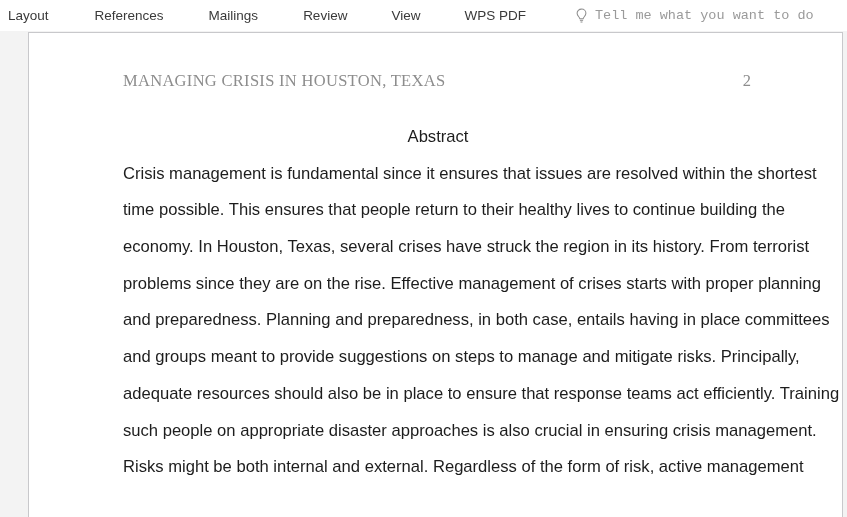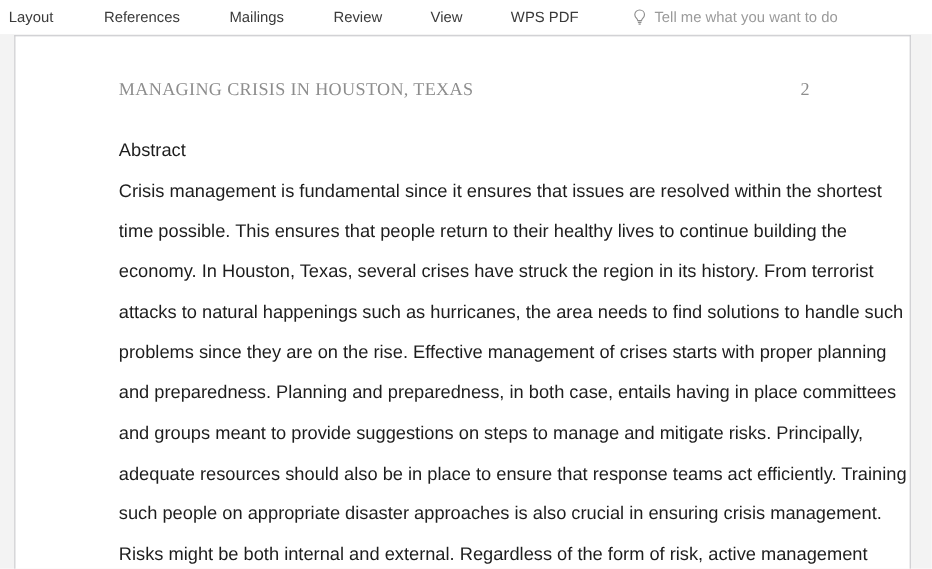--- a/index.html
+++ b/index.html
@@ -49,47 +49,48 @@
     white-space: nowrap;
   }
   .bulb-icon {
     width: 13px;
     height: 16px;
     margin-right: 7px;
     display: block;
     flex: none;
   }
   .tellme-text {
-    font-family: Liberation Sans, sans-serif;
+    font-family: Liberation Mono, monospace;
     font-size: 13.5px;
     color: #9a9a9a;
     line-height: 31px;
     text-align: center;
   }
 
   
   .canvas {
     position: absolute;
     left: 0;
     top: 31px;
     width: 847px;
     height: 486px;
     background: #f3f3f3;
   }
   .page {
     position: absolute;
-    left: 13px;
+    left: 28px;
     top: 1px;
     width: 815px;
     height: 485px;
     background: #ffffff;
     border: 1px solid #c8c8cb;
     border-bottom: none;
     box-sizing: border-box;
     overflow: hidden;
+    text-align: center;
   }
 
   
   .doc-header {
     position: absolute;
     left: 94px;
     top: 38px;
     width: 628px;
     display: flex;
     justify-content: space-between;
@@ -151,21 +152,20 @@
     <div class="doc-header">
       <span class="header-title">MANAGING CRISIS IN HOUSTON, TEXAS</span>
       <span class="header-pageno">2</span>
     </div>
 
     <div class="doc-body">
       <div class="doc-line">Abstract</div>
       <div class="doc-line">Crisis management is fundamental since it ensures that issues are resolved within the shortest</div>
       <div class="doc-line">time possible. This ensures that people return to their healthy lives to continue building the</div>
       <div class="doc-line">economy. In Houston, Texas, several crises have struck the region in its history. From terrorist</div>
-      <div class="doc-line">attacks to natural happenings such as hurricanes, the area needs to find solutions to handle such</div>
       <div class="doc-line">problems since they are on the rise. Effective management of crises starts with proper planning</div>
       <div class="doc-line">and preparedness. Planning and preparedness, in both case, entails having in place committees</div>
       <div class="doc-line">and groups meant to provide suggestions on steps to manage and mitigate risks. Principally,</div>
       <div class="doc-line">adequate resources should also be in place to ensure that response teams act efficiently. Training</div>
       <div class="doc-line">such people on appropriate disaster approaches is also crucial in ensuring crisis management.</div>
       <div class="doc-line">Risks might be both internal and external. Regardless of the form of risk, active management</div>
     </div>
 
   </div>
 </div>

